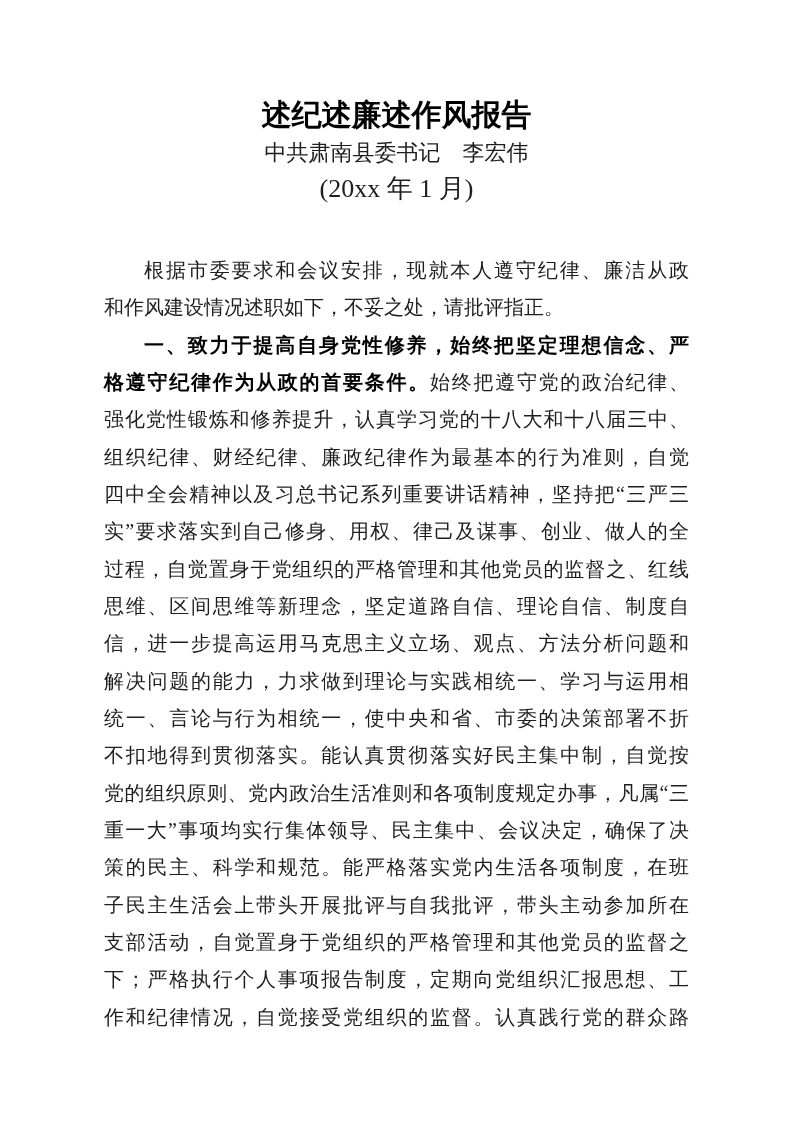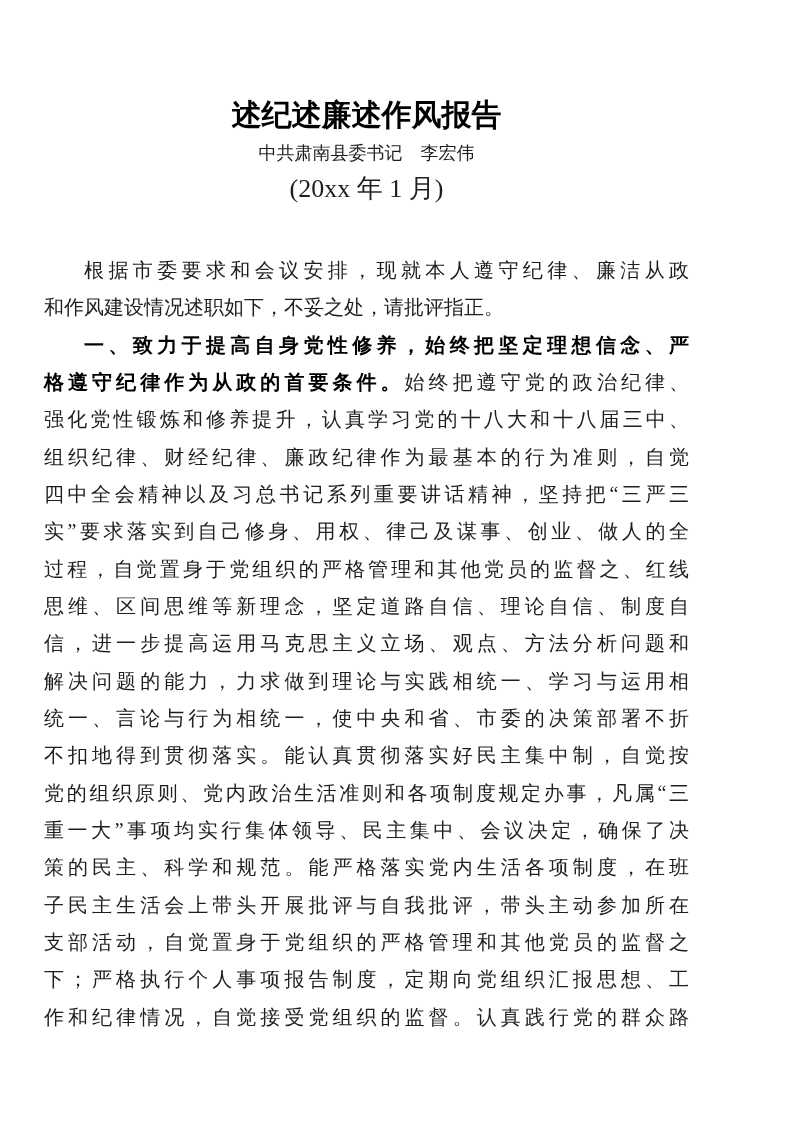--- a/index.html
+++ b/index.html
@@ -6,35 +6,35 @@
     margin: 0;
     padding: 0;
     background: #ffffff;
   }
   .page {
     position: relative;
     width: 793px;
     height: 1122px;
     background: #ffffff;
     box-sizing: border-box;
-    padding: 94px 104px 0 44px;
+    padding: 94px 104px 0 104px;
     font-family: "Liberation Serif", "DejaVu Serif", serif;
     color: #1e1e1e;
     overflow: hidden;
   }
   .doc-title {
     font-family: "Liberation Sans", "DejaVu Sans", sans-serif;
     font-weight: 700;
     font-size: 30px;
     line-height: 41px;
     text-align: center;
     color: #000000;
   }
   .doc-subtitle {
-    font-size: 18px;
+    font-size: 22px;
     line-height: 36px;
     text-align: center;
     color: #1e1e1e;
   }
   .doc-date {
     font-size: 26px;
     line-height: 36px;
     text-align: center;
     color: #1e1e1e;
   }

